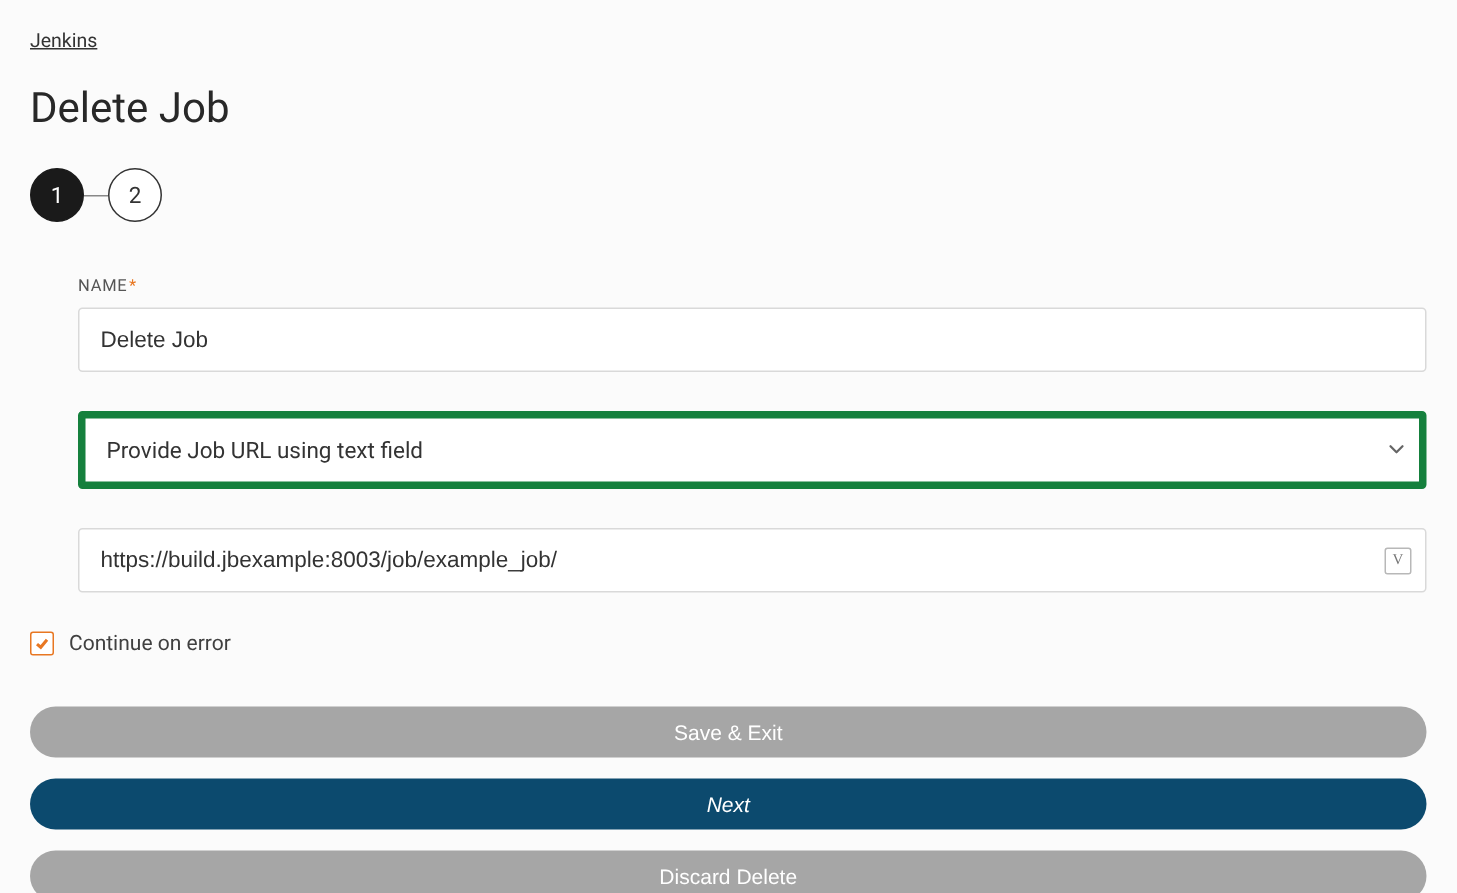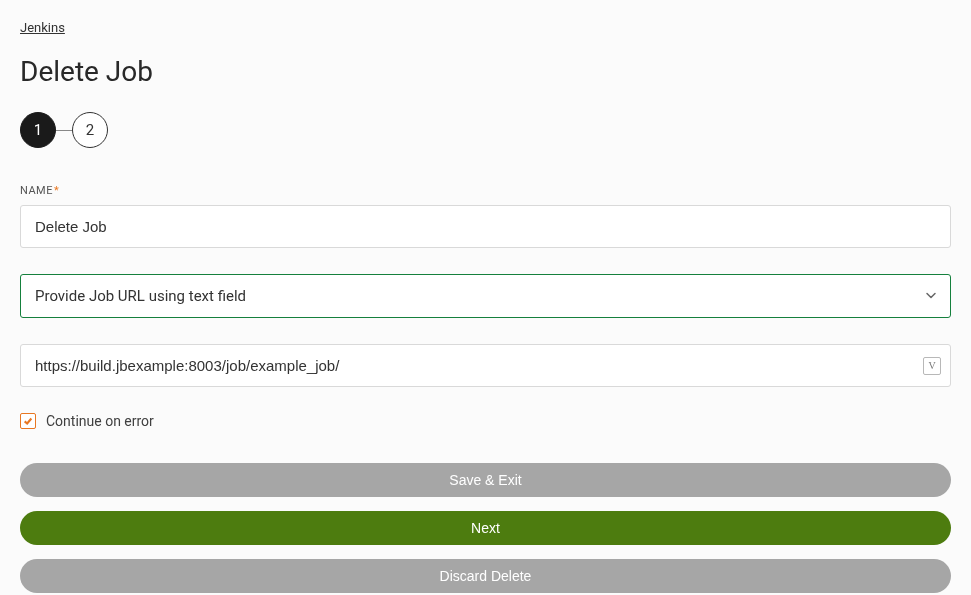--- a/index.html
+++ b/index.html
@@ -46,20 +46,21 @@
       color: #fff;
       border-color: #1a1a1a;
     }
     .step-connector {
       width: 16px;
       height: 1px;
       background: #888;
     }
     .form-group {
       margin-bottom: 26px;
+      margin-left: 32px;
     }
     .form-label {
       font-size: 11px;
       letter-spacing: 0.5px;
       text-transform: uppercase;
       color: #555;
       margin-bottom: 8px;
       display: block;
     }
     .required {
@@ -77,21 +78,21 @@
       outline: none;
     }
     .select-wrap {
       position: relative;
     }
     .select-input {
       width: 100%;
       padding: 12px 14px;
       padding-right: 36px;
       font-size: 15px;
-      border: 1px solid #15803d;
+      border: 5px solid #15803d;
       border-radius: 3px;
       background: #fff;
       color: #333;
       appearance: none;
       outline: none;
       cursor: pointer;
     }
     .chevron {
       position: absolute;
       right: 14px;
@@ -157,22 +158,23 @@
       font-size: 14px;
       border: none;
       border-radius: 18px;
       cursor: pointer;
       color: #fff;
     }
     .btn-gray {
       background: #a6a6a6;
     }
     .btn-orange {
-      background: #4d7c0f;
+      background: #0c4a6e;
       padding: 9px 24px;
+      font-style: italic;
     }
   </style>
 </head>
 <body>
 
 <div class="breadcrumb">
   <a href="#">Jenkins</a>
 </div>
 
 <h1 class="page-title">Delete Job</h1>

